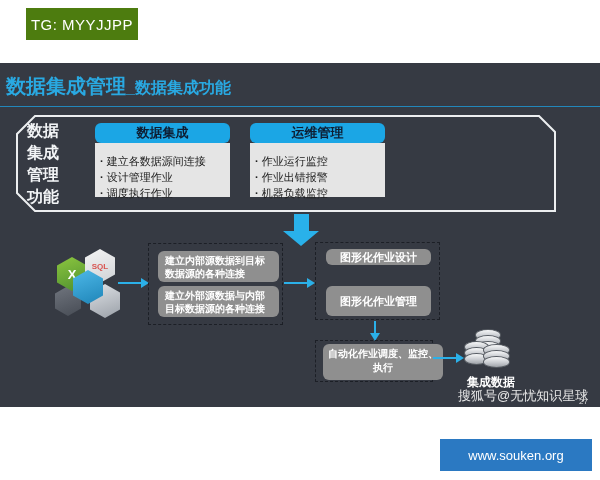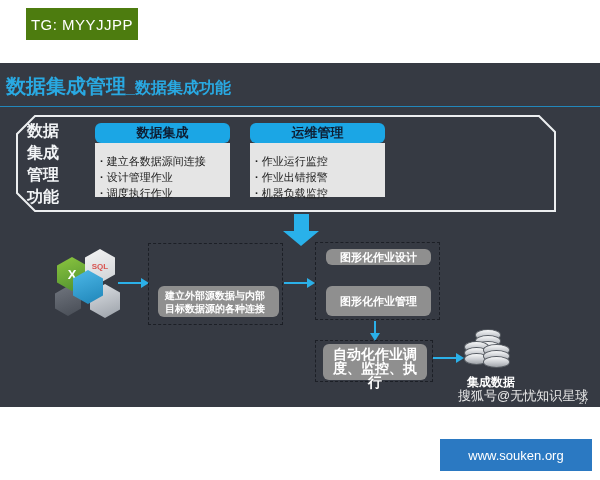--- a/index.html
+++ b/index.html
@@ -49,21 +49,21 @@
   .dash{position:absolute;border:1px dashed #1c1f26;box-sizing:border-box;}
   .dash.d1{left:148px;top:180px;width:135px;height:82px;}
   .dash.d2{left:315px;top:179px;width:125px;height:78px;}
   .dash.d3{left:315px;top:277px;width:118px;height:42px;}
 
   .fbox{position:absolute;background:#8f8f8f;border-radius:6px;color:#ffffff;font-weight:bold;box-sizing:border-box;}
   .fbox.a{left:9px;top:7px;width:121px;height:31px;font-size:10px;line-height:13px;padding:3px 7px;text-align:left;}
   .fbox.b{left:9px;top:42px;width:121px;height:31px;font-size:10px;line-height:13px;padding:3px 7px;text-align:left;}
   .fbox.c{left:10px;top:6px;width:105px;height:16px;font-size:11px;display:flex;align-items:center;justify-content:center;}
   .fbox.d{left:10px;top:43px;width:105px;height:30px;font-size:11px;display:flex;align-items:center;justify-content:center;}
-  .fbox.e{left:7px;top:3px;width:104px;height:36px;font-size:14px;line-height:14px;padding:3px 4px;text-align:center;}
+  .fbox.e{left:7px;top:3px;width:120px;height:36px;font-size:10px;line-height:14px;padding:3px 4px;text-align:center;}
 
   
   .hline{position:absolute;height:2px;background:#2bb0e8;}
   .hhead{position:absolute;width:0;height:0;border-top:5px solid transparent;border-bottom:5px solid transparent;border-left:8px solid #2bb0e8;}
   .vline{position:absolute;width:2px;background:#2bb0e8;}
   .vhead{position:absolute;width:0;height:0;border-left:5px solid transparent;border-right:5px solid transparent;border-top:8px solid #2bb0e8;}
 
   
   .db{position:absolute;left:464px;top:266px;width:48px;height:46px;}
   .cyl{position:absolute;}
@@ -134,20 +134,21 @@
       <div class="hex silver"></div>
       <div class="hex green">X</div>
       <div class="hex white">SQL</div>
       <div class="hex blue"></div>
     </div>
 
     <div class="hline" style="left:118px;top:219px;width:23px;"></div>
     <div class="hhead" style="left:141px;top:215px;"></div>
 
     <div class="dash d1">
+      <div class="fbox a">建立内部源数据到目标数据源的各种连接</div>
       <div class="fbox b">建立外部源数据与内部目标数据源的各种连接</div>
     </div>
 
     <div class="hline" style="left:284px;top:219px;width:23px;"></div>
     <div class="hhead" style="left:307px;top:215px;"></div>
 
     <div class="dash d2">
       <div class="fbox c">图形化作业设计</div>
       <div class="fbox d">图形化作业管理</div>
     </div>

